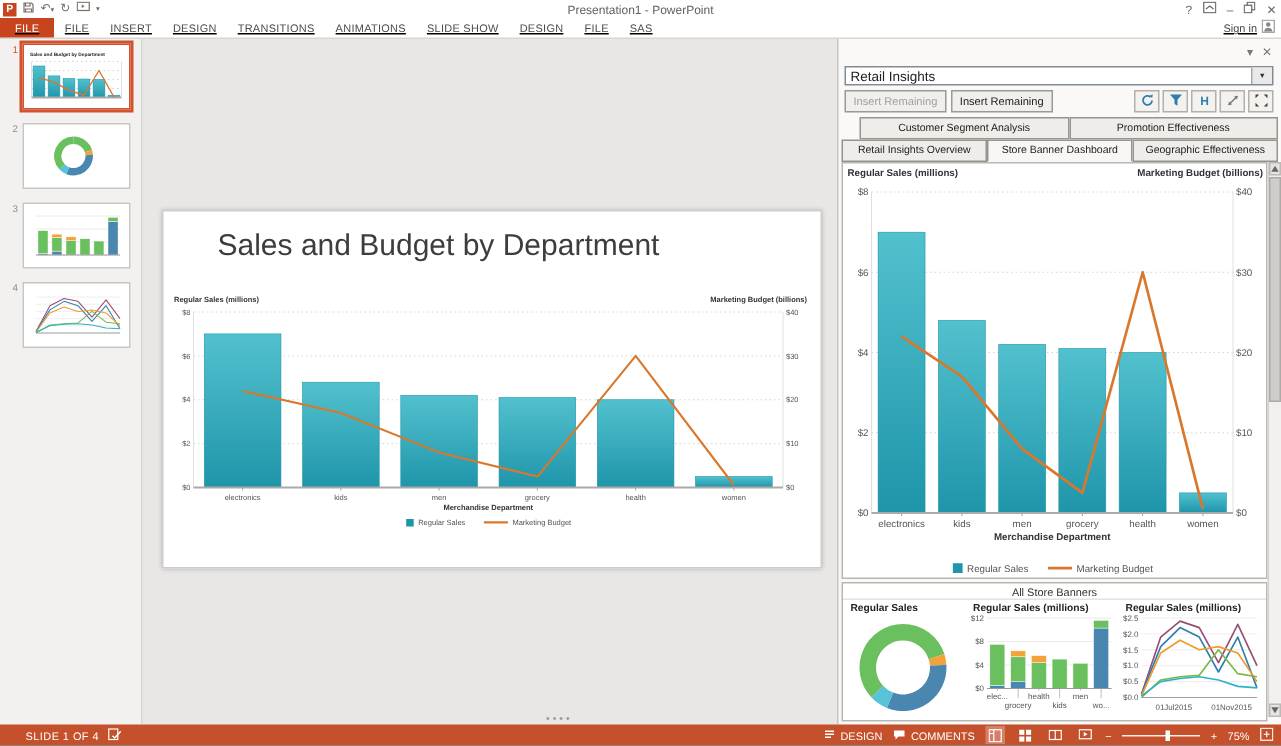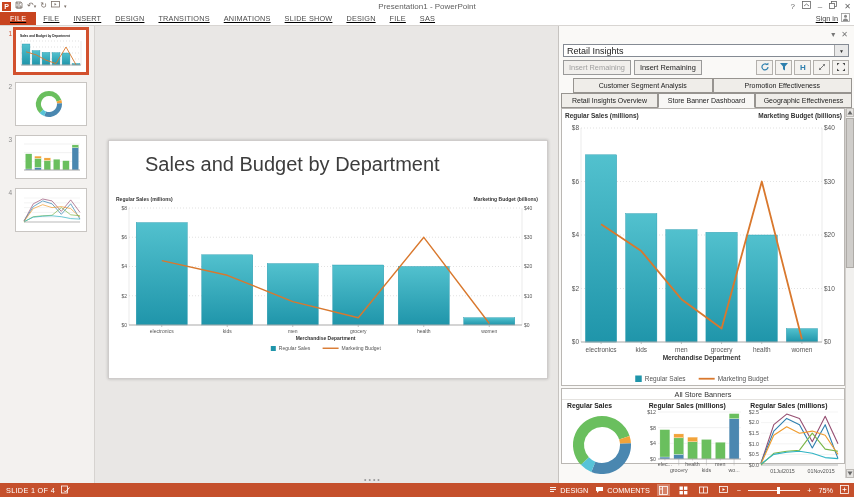--- a/index.html
+++ b/index.html
@@ -53,35 +53,35 @@
         align-items:center;justify-content:center;}
   .sas-tabs{position:absolute;left:2px;right:2px;top:52px;}
   .tabs-r1{display:flex;padding-left:12px;}
   .tabs-r2{display:flex;}
   .stab{flex:1;font-size:7px;text-align:center;border:1px solid #979490;background:#efede9;
         color:#222;padding:3px 0;box-sizing:border-box;}
   .stab.active{background:#f8f7f5;border-bottom-color:#f8f7f5;}
   .sas-chartbox{position:absolute;left:2px;right:9px;top:82px;height:278px;background:#fff;
                 border:1px solid #bab7b3;box-sizing:border-box;}
   .sas-chartbox svg{position:absolute;left:2px;top:1px;}
-  .banners{position:absolute;left:2px;right:9px;top:362px;height:76px;background:#fff;
+  .banners{position:absolute;left:2px;right:9px;top:362px;height:93px;background:#fff;
            border:1px solid #bab7b3;box-sizing:border-box;}
   .banners-title{text-align:center;font-size:7.3px;color:#333;padding-top:1px;border-bottom:1px solid #e4e2df;}
   .minis{display:flex;}
   .mini{position:relative;}
   .mini .mtitle{font-size:6.8px;font-weight:bold;color:#222;margin:2px 0 0 5px;white-space:nowrap;}
   .vscroll{position:absolute;right:0;top:82px;width:9px;height:370px;background:#f1f0ee;
            border-left:1px solid #d2cfcc;box-sizing:border-box;}
   .varrow{position:absolute;left:0;width:8px;height:9px;background:#e6e4e1;border:1px solid #bdbab6;
           box-sizing:border-box;display:flex;align-items:center;justify-content:center;}
   .vthumb{position:absolute;left:0;top:10px;width:8px;height:150px;background:#cfcdca;
           border:1px solid #aeaba7;box-sizing:border-box;}
   
   .statusbar{position:absolute;bottom:0;left:0;right:0;height:14px;background:#c5502c;color:#fff;
-             display:flex;align-items:center;font-size:7.3px;}
+             display:flex;align-items:center;font-size:7.3px;padding-left:11px;}
   .sb-left{display:flex;align-items:center;gap:6px;padding-left:6px;letter-spacing:.3px;}
   .sb-right{margin-left:auto;display:flex;align-items:center;gap:7px;padding-right:5px;}
   .sb-item{display:flex;align-items:center;gap:3px;}
   .viewbtn{display:flex;align-items:center;justify-content:center;width:13px;height:12px;}
   .viewbtn.active{background:rgba(255,255,255,.28);}
   .ztrack{position:relative;width:52px;height:1px;background:rgba(255,255,255,.9);}
   .zthumb{position:absolute;left:55%;top:-3px;width:3px;height:7px;background:#fff;}
   svg text{font-family:"Liberation Sans",sans-serif;}
 </style>
 </head>

